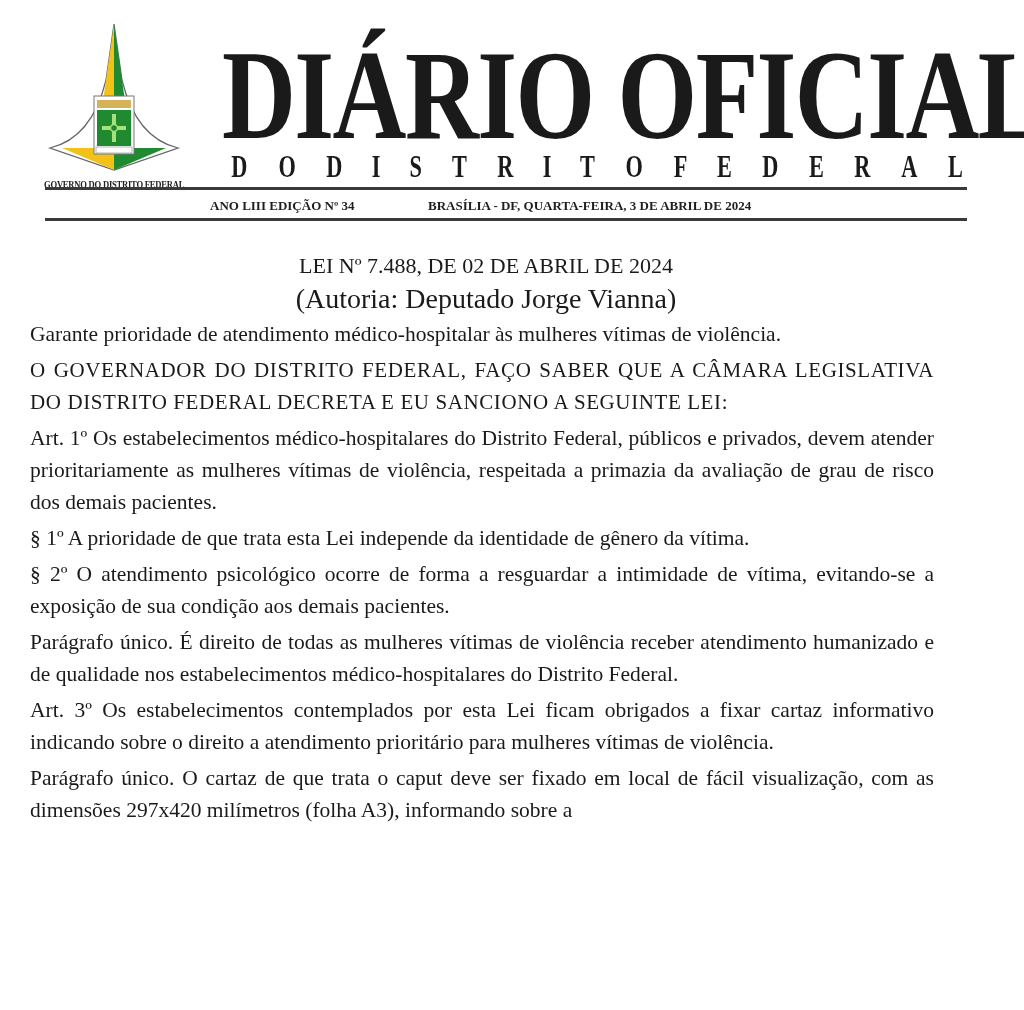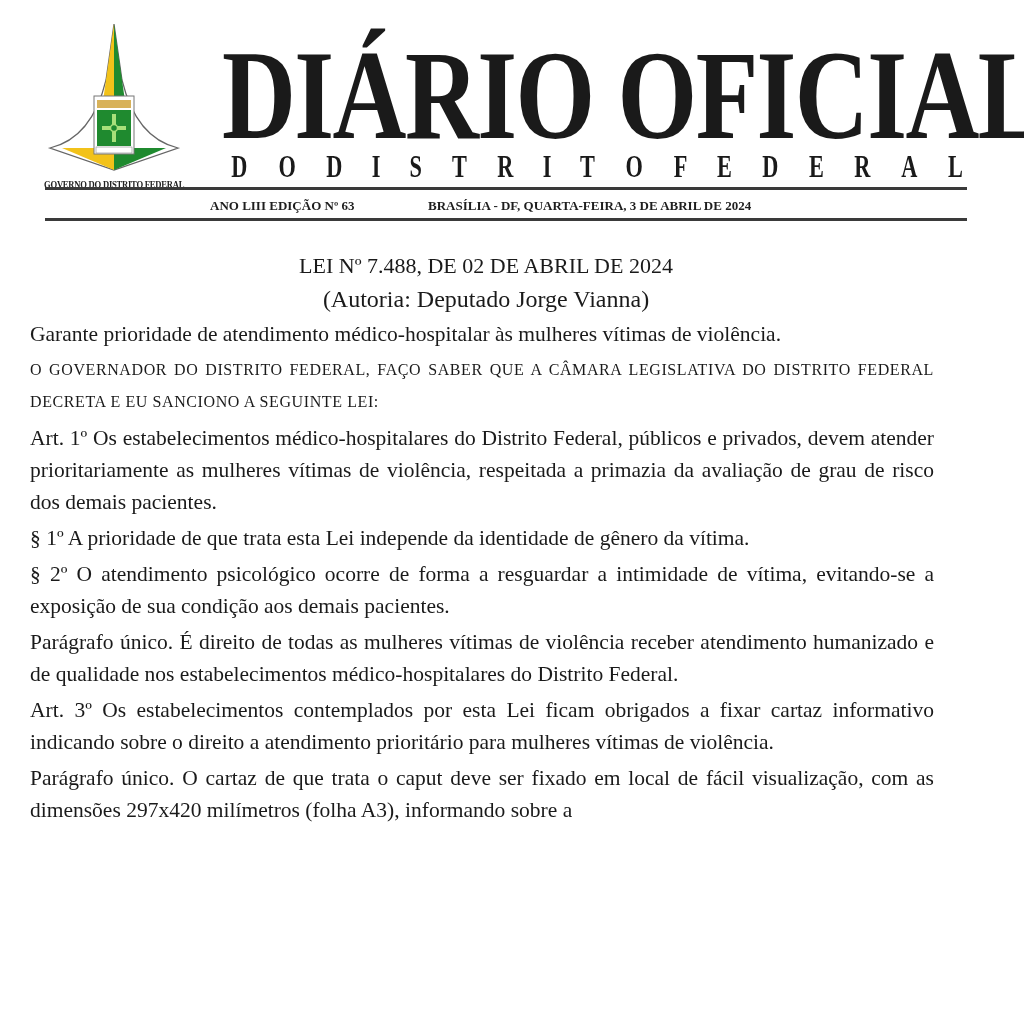--- a/index.html
+++ b/index.html
@@ -119,26 +119,26 @@
       text-align: left;
       text-align-last: center;
       margin: 0;
     }
     .content .law-title {
       font-size: 22px;
       line-height: 32px;
       margin-bottom: 2px;
     }
     .content .authorship {
-      font-size: 24px;
+      font-size: 28px;
       line-height: 30px;
       margin-bottom: 4px;
     }
     .content .decree {
-      font-size: 16px;
+      font-size: 21px;
       letter-spacing: 0.6px;
       line-height: 32px;
       margin-bottom: 4px;
     }
     .content .summary {
       margin-bottom: 4px;
     }
   </style>
 </head>
 <body>
@@ -185,21 +185,21 @@
     <span>F</span>
     <span>E</span>
     <span>D</span>
     <span>E</span>
     <span>R</span>
     <span>A</span>
     <span>L</span>
   </div>
 
   <div class="rule top"></div>
-  <div class="edition-bar left">ANO LIII EDIÇÃO Nº 63</div>
+  <div class="edition-bar left">ANO LIII EDIÇÃO Nº 34</div>
   <div class="edition-bar right">BRASÍLIA - DF, QUARTA-FEIRA, 3 DE ABRIL DE 2024</div>
   <div class="rule bottom"></div>
 </header>
 
 <main class="content">
   <p class="center law-title">LEI Nº 7.488, DE 02 DE ABRIL DE 2024</p>
   <p class="center authorship">(Autoria: Deputado Jorge Vianna)</p>
   <p class="summary">Garante prioridade de atendimento médico-hospitalar às mulheres vítimas de violência.</p>
   <p class="decree">O GOVERNADOR DO DISTRITO FEDERAL, FAÇO SABER QUE A CÂMARA LEGISLATIVA DO DISTRITO FEDERAL DECRETA E EU SANCIONO A SEGUINTE LEI:</p>
   <p>Art. 1º Os estabelecimentos médico-hospitalares do Distrito Federal, públicos e privados, devem atender prioritariamente as mulheres vítimas de violência, respeitada a primazia da avaliação de grau de risco dos demais pacientes.</p>

